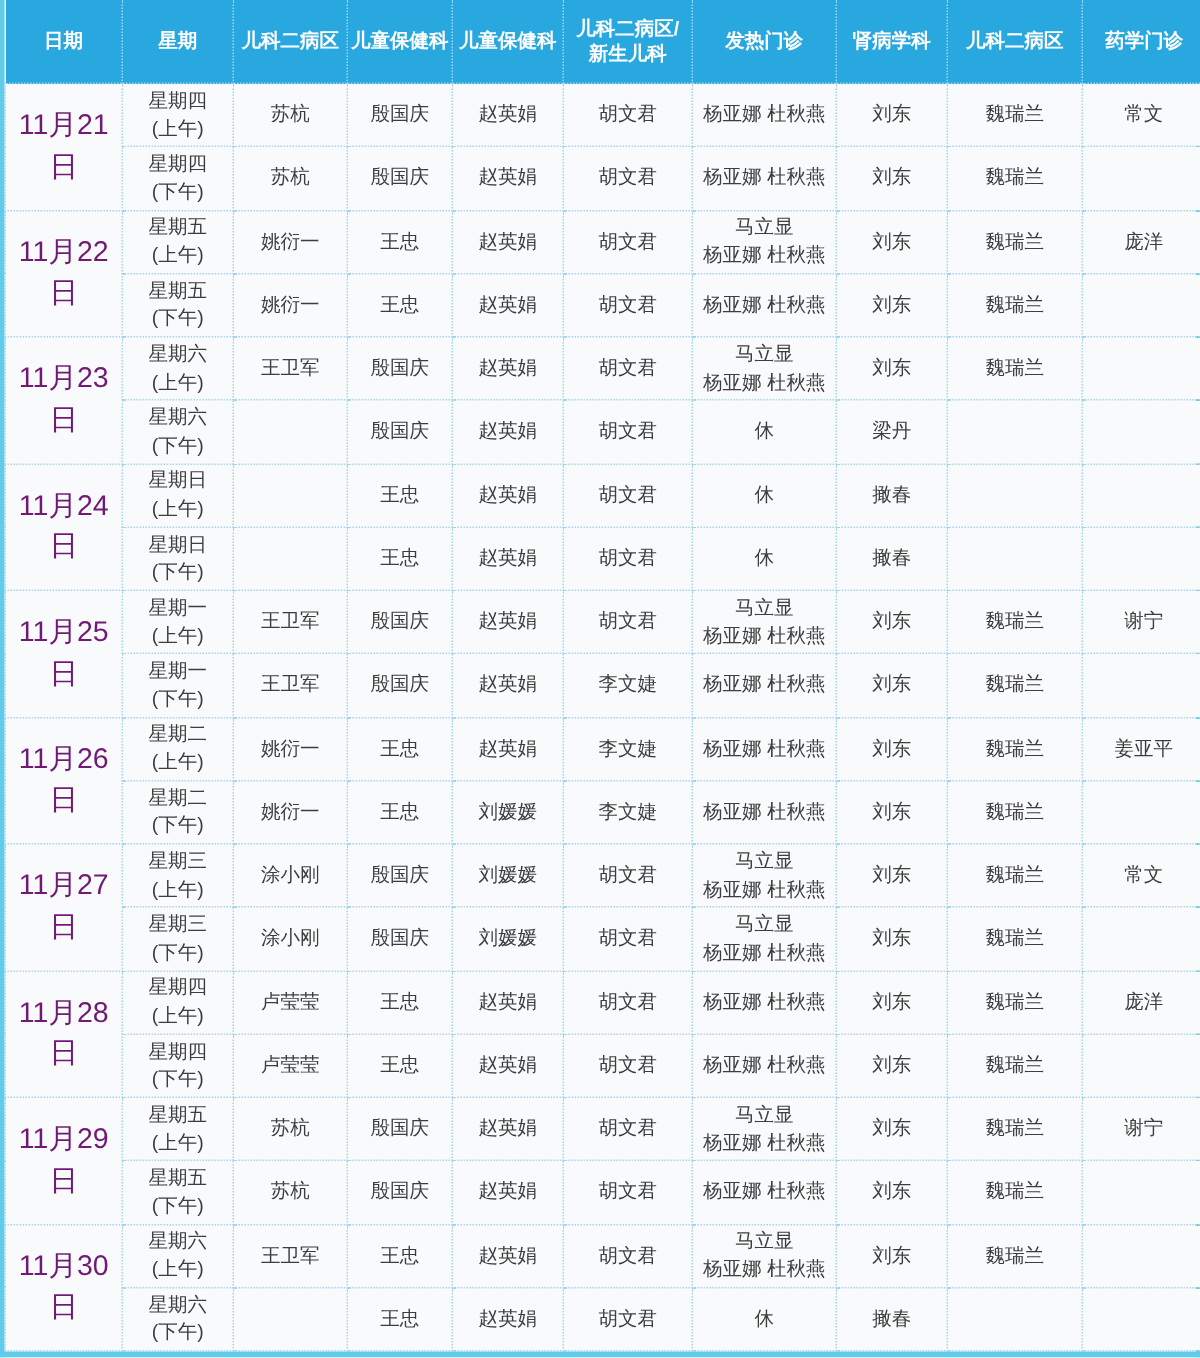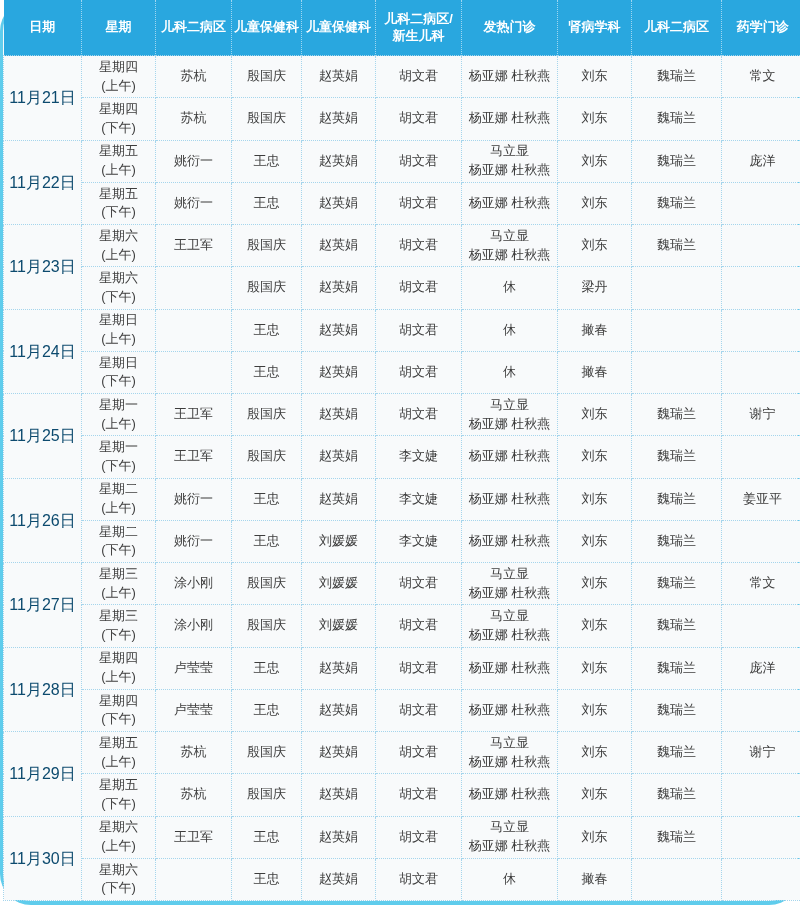--- a/index.html
+++ b/index.html
@@ -9,21 +9,20 @@
     font-family: "Liberation Sans", "DejaVu Sans", sans-serif;
   }
   .sheet {
     width: 800px;
     height: 905px;
     box-sizing: border-box;
     border-left: 3px solid #5fccec;
     border-right: 3px solid #5fccec;
     border-bottom: 4px solid #5fccec;
     background: #f8fafb;
-    border-radius: 31px;
   }
   table.schedule {
     width: 100%;
     height: 100%;
     border-collapse: collapse;
     table-layout: fixed;
   }
   thead th {
     background: #29a7df;
     color: #ffffff;
@@ -42,22 +41,22 @@
     color: #3d3d3d;
     text-align: center;
     vertical-align: middle;
     white-space: pre-line;
     line-height: 1.45;
     padding: 0 2px;
     background: #f8fafb;
     overflow: hidden;
   }
   tbody td.date-cell {
-    font-size: 16px;
-    color: #0c4a6e;
+    font-size: 19px;
+    color: #701a75;
     margin-left: 20px;
   }
   tbody tr { height: 42px; }
 </style>
 </head>
 <body>
 
 <div class="sheet">
   <table class="schedule">
     <colgroup>

